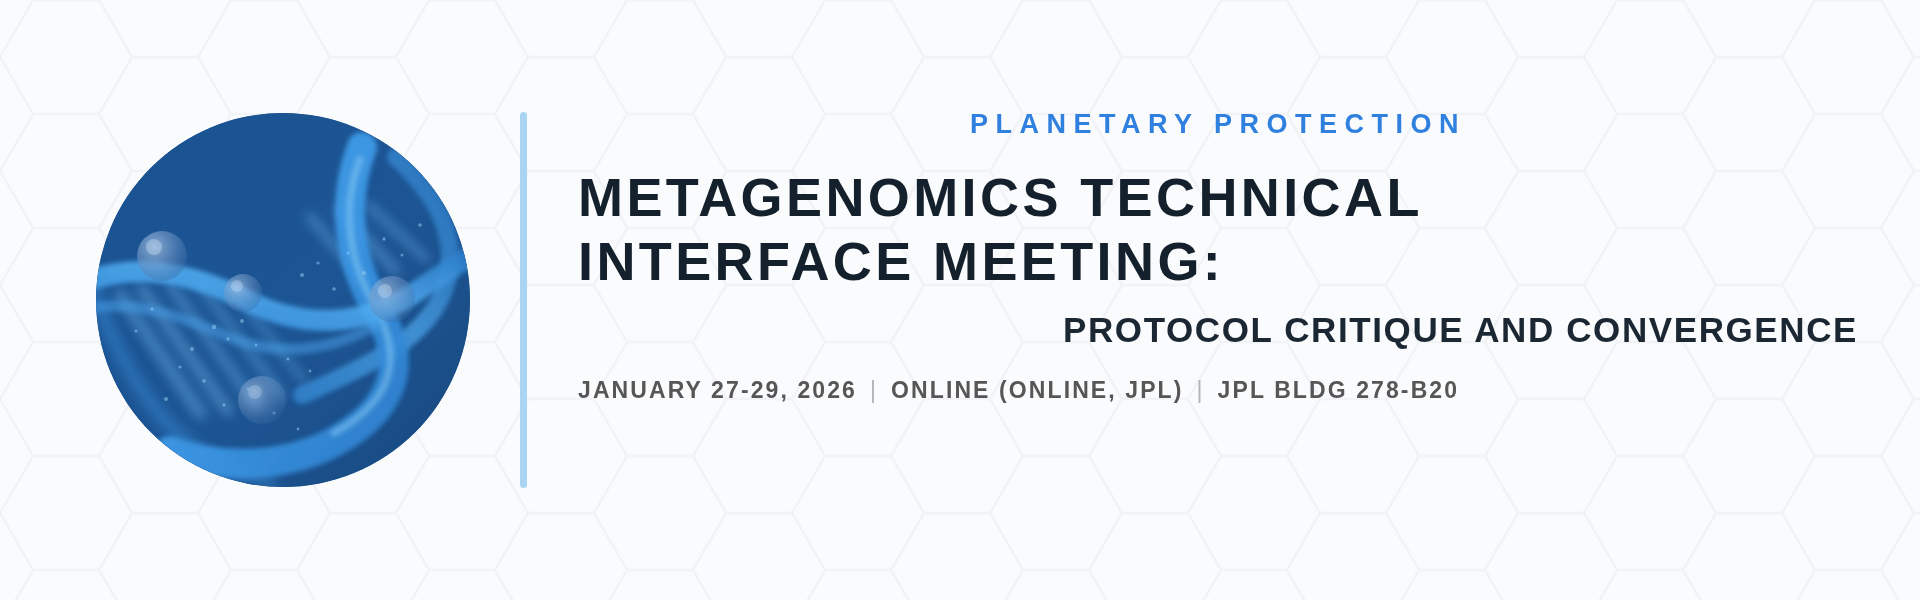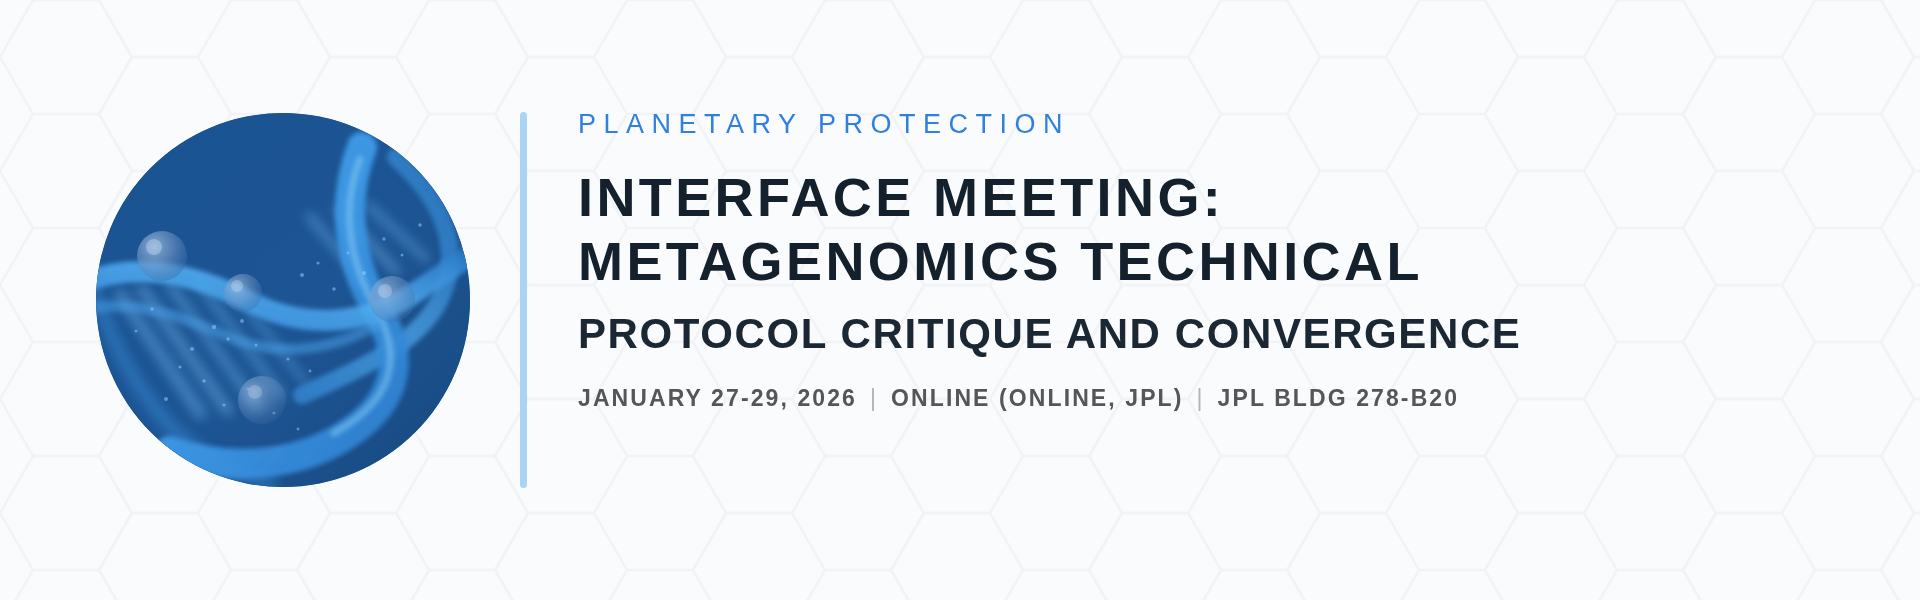--- a/index.html
+++ b/index.html
@@ -67,47 +67,49 @@
   
   .text-block {
     position: absolute;
     left: 578px;
     top: 108px;
     width: 1280px;
   }
 
   .eyebrow {
     font-size: 27px;
-    font-weight: 400;
+    font-weight: 700;
     letter-spacing: 7.5px;
     color: #3080E0;
     line-height: 1.2;
     margin: 0 0 26px 0;
     white-space: nowrap;
+    text-align: center;
   }
 
   .headline {
     font-size: 54px;
     font-weight: 700;
     letter-spacing: 3.4px;
     color: #14202C;
     line-height: 1.17;
     margin: 0;
     white-space: nowrap;
   }
   .headline-line { display: block; }
 
   .subhead {
-    font-size: 42px;
+    font-size: 35px;
     font-weight: 700;
     letter-spacing: 1.6px;
     color: #1B2733;
     line-height: 1.2;
     margin: 16px 0 0 0;
     white-space: nowrap;
+    text-align: right;
   }
 
   .meta {
     margin: 26px 0 0 0;
     font-size: 23px;
     font-weight: 700;
     letter-spacing: 2.1px;
     color: #565656;
     line-height: 1.2;
     white-space: nowrap;
@@ -240,22 +242,22 @@
     </div>
   </div>
 
   <div class="accent-rule"></div>
 
   <div class="text-block">
 
     <div class="eyebrow">PLANETARY PROTECTION</div>
 
     <h1 class="headline">
+      <span class="headline-line">METAGENOMICS TECHNICAL</span>
       <span class="headline-line">INTERFACE MEETING:</span>
-      <span class="headline-line">METAGENOMICS TECHNICAL</span>
     </h1>
 
     <div class="subhead">PROTOCOL CRITIQUE AND CONVERGENCE</div>
 
     <div class="meta">
       <span>JANUARY 27-29, 2026</span>
       <span class="meta-sep">|</span>
       <span>ONLINE (ONLINE, JPL)</span>
       <span class="meta-sep">|</span>
       <span>JPL BLDG 278-B20</span>

